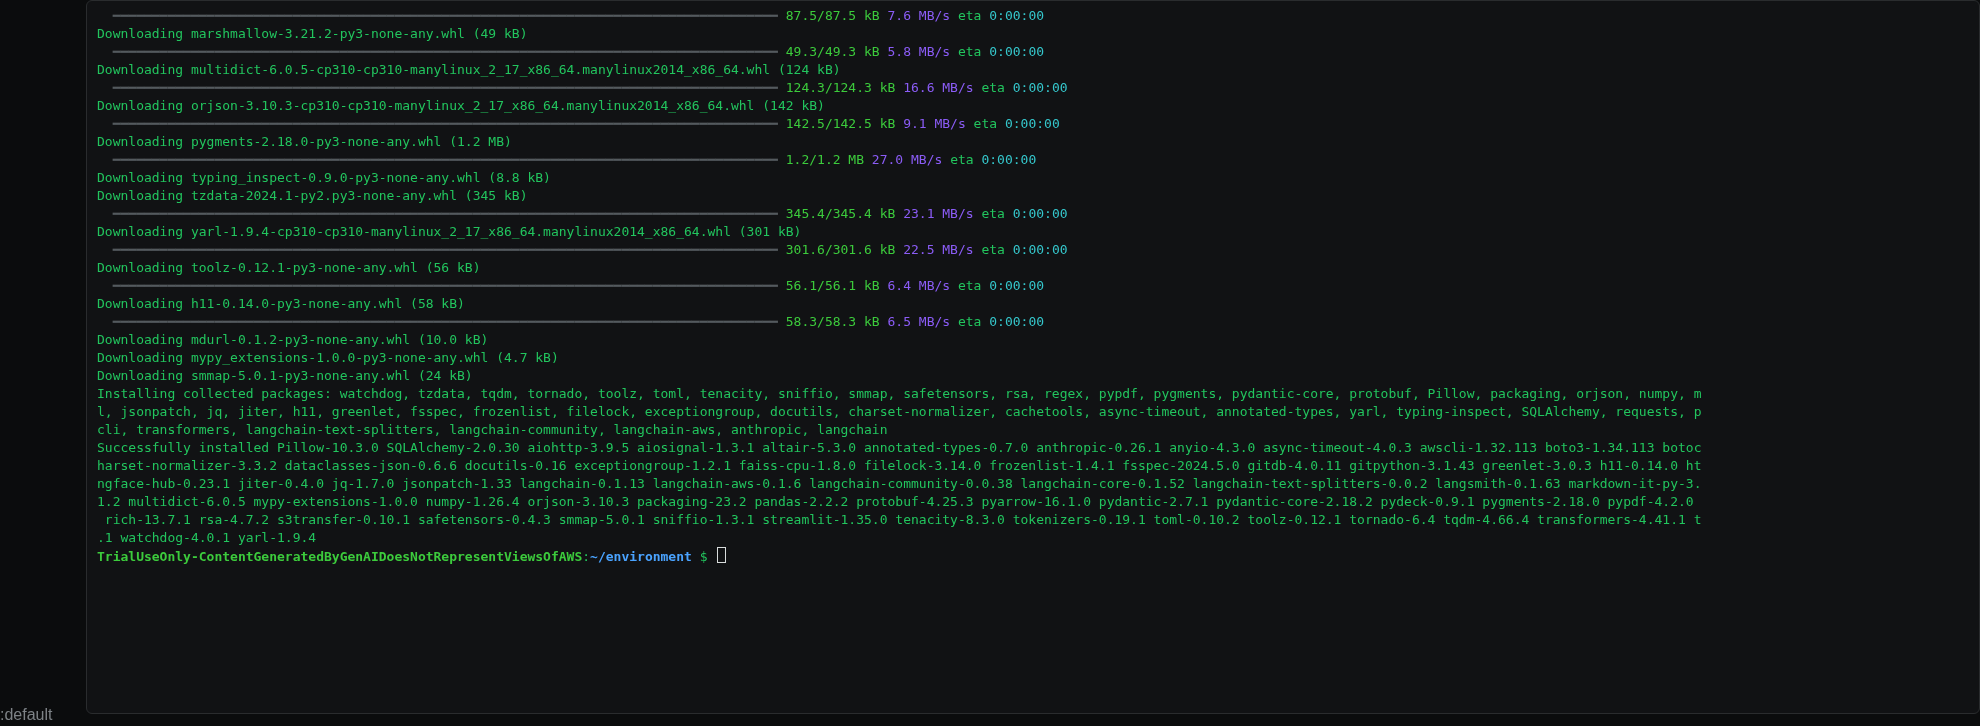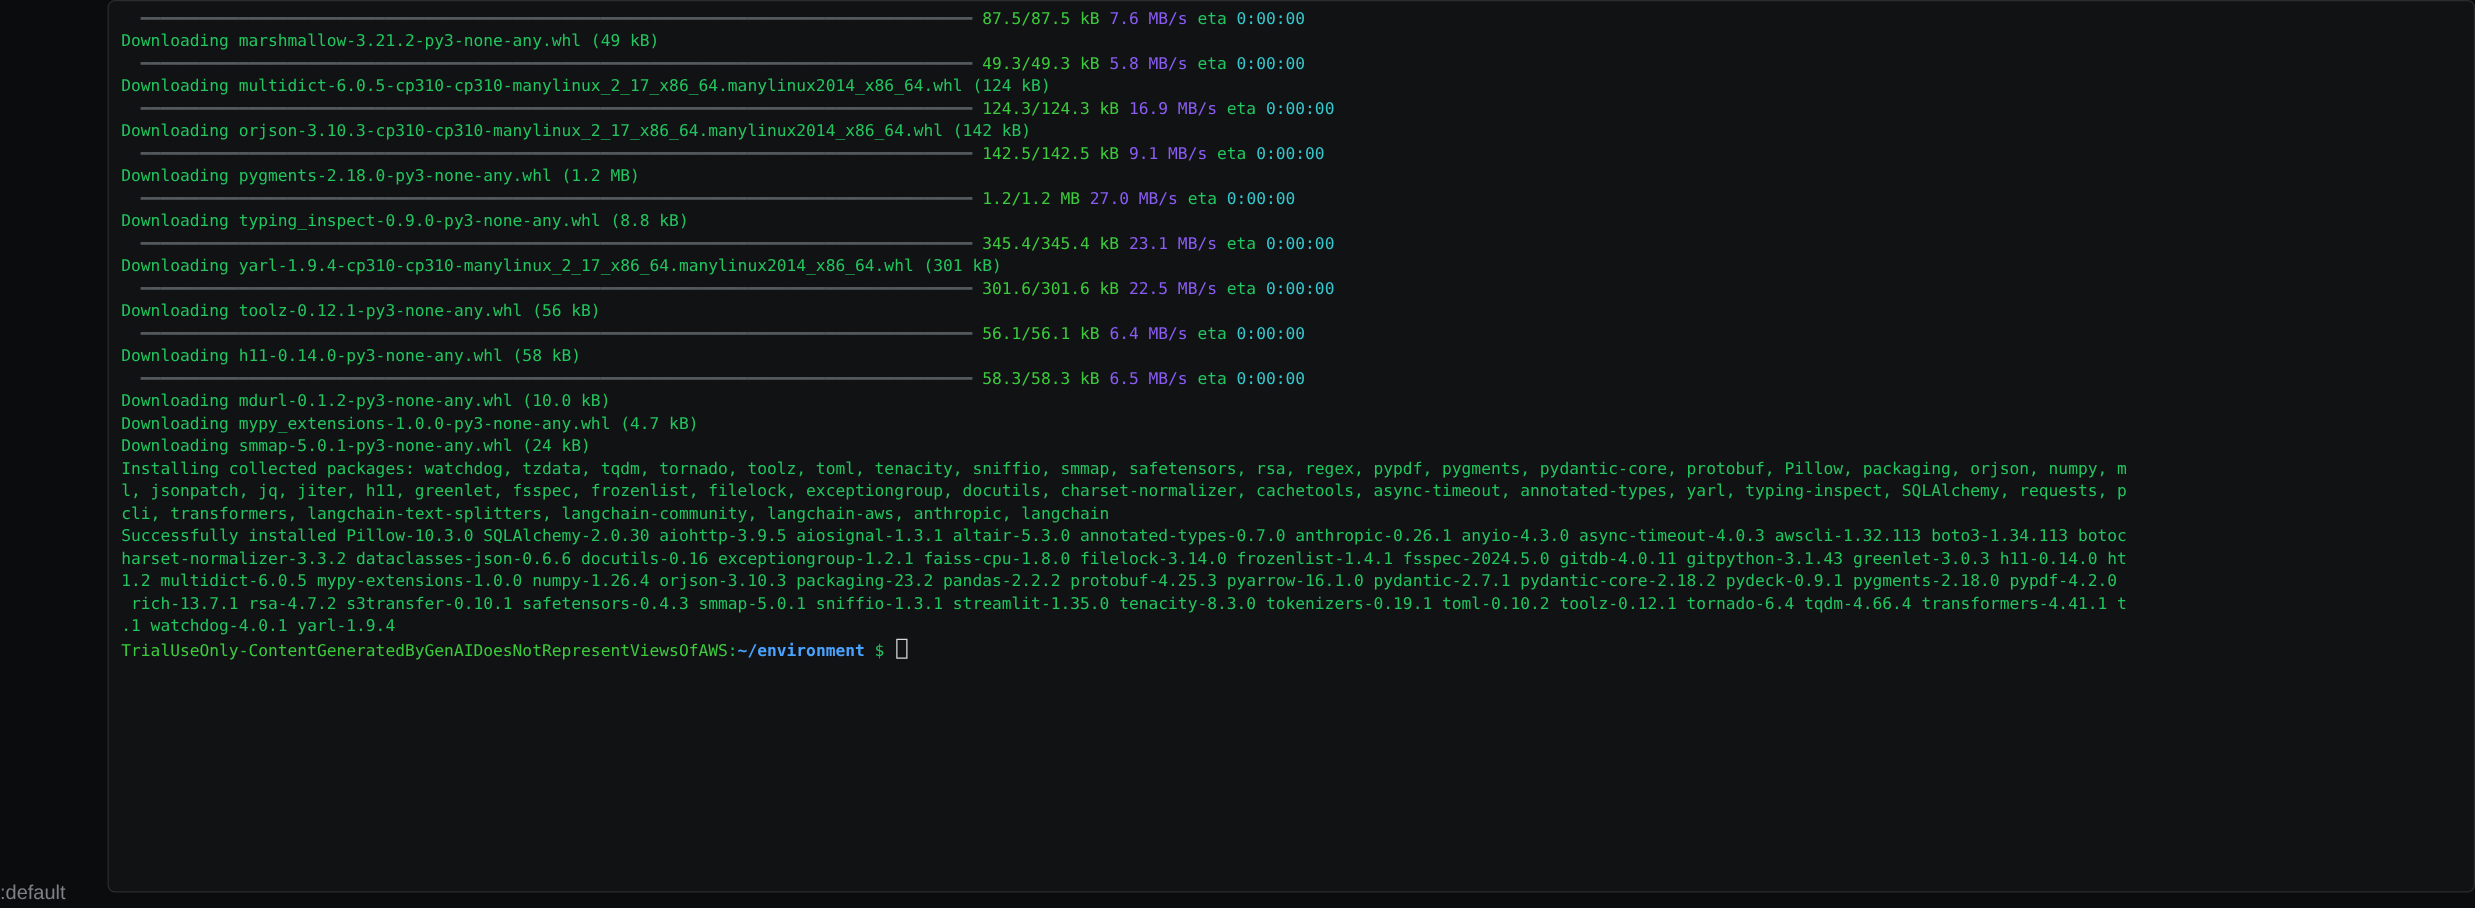--- a/index.html
+++ b/index.html
@@ -29,21 +29,21 @@
   }
   .scroll-area {
     padding-left: 10px;
   }
   .line { white-space: pre; }
   .bar {
     color: #545a5e;
     letter-spacing: 0px;
   }
   .green  { color: #3ccb3c; }
-  .green-b { color: #3ccb3c; font-weight: normal; }
+  .green-b { color: #3ccb3c; font-weight: bold; }
   .red    { color: #8b5cf6; }
   .cyan   { color: #35c7cc; }
   .blue   { color: #4aa3ff; font-weight: bold; }
   .white  { color: #22c55e; }
   .wrap  { white-space: pre; }
   .cursor {
     display: inline-block;
     width: 7px;
     height: 14px;
     border: 1px solid #d8dcdc;
@@ -64,29 +64,30 @@
 
 <div class="terminal">
   <div class="scroll-area">
 
     <div class="line"><span class="bar">  ━━━━━━━━━━━━━━━━━━━━━━━━━━━━━━━━━━━━━━━━━━━━━━━━━━━━━━━━━━━━━━━━━━━━━━━━━━━━━━━━━━━━━ </span><span class="green">87.5/87.5 kB</span> <span class="red">7.6 MB/s</span><span class="white"> eta </span><span class="cyan">0:00:00</span></div>
 
     <div class="line white">Downloading marshmallow-3.21.2-py3-none-any.whl (49 kB)</div>
     <div class="line"><span class="bar">  ━━━━━━━━━━━━━━━━━━━━━━━━━━━━━━━━━━━━━━━━━━━━━━━━━━━━━━━━━━━━━━━━━━━━━━━━━━━━━━━━━━━━━ </span><span class="green">49.3/49.3 kB</span> <span class="red">5.8 MB/s</span><span class="white"> eta </span><span class="cyan">0:00:00</span></div>
 
     <div class="line white">Downloading multidict-6.0.5-cp310-cp310-manylinux_2_17_x86_64.manylinux2014_x86_64.whl (124 kB)</div>
-    <div class="line"><span class="bar">  ━━━━━━━━━━━━━━━━━━━━━━━━━━━━━━━━━━━━━━━━━━━━━━━━━━━━━━━━━━━━━━━━━━━━━━━━━━━━━━━━━━━━━ </span><span class="green">124.3/124.3 kB</span> <span class="red">16.9 MB/s</span><span class="white"> eta </span><span class="cyan">0:00:00</span></div>
+    <div class="line"><span class="bar">  ━━━━━━━━━━━━━━━━━━━━━━━━━━━━━━━━━━━━━━━━━━━━━━━━━━━━━━━━━━━━━━━━━━━━━━━━━━━━━━━━━━━━━ </span><span class="green">124.3/124.3 kB</span> <span class="red">16.6 MB/s</span><span class="white"> eta </span><span class="cyan">0:00:00</span></div>
 
     <div class="line white">Downloading orjson-3.10.3-cp310-cp310-manylinux_2_17_x86_64.manylinux2014_x86_64.whl (142 kB)</div>
     <div class="line"><span class="bar">  ━━━━━━━━━━━━━━━━━━━━━━━━━━━━━━━━━━━━━━━━━━━━━━━━━━━━━━━━━━━━━━━━━━━━━━━━━━━━━━━━━━━━━ </span><span class="green">142.5/142.5 kB</span> <span class="red">9.1 MB/s</span><span class="white"> eta </span><span class="cyan">0:00:00</span></div>
 
     <div class="line white">Downloading pygments-2.18.0-py3-none-any.whl (1.2 MB)</div>
     <div class="line"><span class="bar">  ━━━━━━━━━━━━━━━━━━━━━━━━━━━━━━━━━━━━━━━━━━━━━━━━━━━━━━━━━━━━━━━━━━━━━━━━━━━━━━━━━━━━━ </span><span class="green">1.2/1.2 MB</span> <span class="red">27.0 MB/s</span><span class="white"> eta </span><span class="cyan">0:00:00</span></div>
 
     <div class="line white">Downloading typing_inspect-0.9.0-py3-none-any.whl (8.8 kB)</div>
+    <div class="line white">Downloading tzdata-2024.1-py2.py3-none-any.whl (345 kB)</div>
     <div class="line"><span class="bar">  ━━━━━━━━━━━━━━━━━━━━━━━━━━━━━━━━━━━━━━━━━━━━━━━━━━━━━━━━━━━━━━━━━━━━━━━━━━━━━━━━━━━━━ </span><span class="green">345.4/345.4 kB</span> <span class="red">23.1 MB/s</span><span class="white"> eta </span><span class="cyan">0:00:00</span></div>
 
     <div class="line white">Downloading yarl-1.9.4-cp310-cp310-manylinux_2_17_x86_64.manylinux2014_x86_64.whl (301 kB)</div>
     <div class="line"><span class="bar">  ━━━━━━━━━━━━━━━━━━━━━━━━━━━━━━━━━━━━━━━━━━━━━━━━━━━━━━━━━━━━━━━━━━━━━━━━━━━━━━━━━━━━━ </span><span class="green">301.6/301.6 kB</span> <span class="red">22.5 MB/s</span><span class="white"> eta </span><span class="cyan">0:00:00</span></div>
 
     <div class="line white">Downloading toolz-0.12.1-py3-none-any.whl (56 kB)</div>
     <div class="line"><span class="bar">  ━━━━━━━━━━━━━━━━━━━━━━━━━━━━━━━━━━━━━━━━━━━━━━━━━━━━━━━━━━━━━━━━━━━━━━━━━━━━━━━━━━━━━ </span><span class="green">56.1/56.1 kB</span> <span class="red">6.4 MB/s</span><span class="white"> eta </span><span class="cyan">0:00:00</span></div>
 
     <div class="line white">Downloading h11-0.14.0-py3-none-any.whl (58 kB)</div>
     <div class="line"><span class="bar">  ━━━━━━━━━━━━━━━━━━━━━━━━━━━━━━━━━━━━━━━━━━━━━━━━━━━━━━━━━━━━━━━━━━━━━━━━━━━━━━━━━━━━━ </span><span class="green">58.3/58.3 kB</span> <span class="red">6.5 MB/s</span><span class="white"> eta </span><span class="cyan">0:00:00</span></div>
@@ -94,20 +95,21 @@
     <div class="line white">Downloading mdurl-0.1.2-py3-none-any.whl (10.0 kB)</div>
     <div class="line white">Downloading mypy_extensions-1.0.0-py3-none-any.whl (4.7 kB)</div>
     <div class="line white">Downloading smmap-5.0.1-py3-none-any.whl (24 kB)</div>
 
     <div class="line wrap white">Installing collected packages: watchdog, tzdata, tqdm, tornado, toolz, toml, tenacity, sniffio, smmap, safetensors, rsa, regex, pypdf, pygments, pydantic-core, protobuf, Pillow, packaging, orjson, numpy, m</div>
     <div class="line wrap white">l, jsonpatch, jq, jiter, h11, greenlet, fsspec, frozenlist, filelock, exceptiongroup, docutils, charset-normalizer, cachetools, async-timeout, annotated-types, yarl, typing-inspect, SQLAlchemy, requests, p</div>
     <div class="line wrap white">cli, transformers, langchain-text-splitters, langchain-community, langchain-aws, anthropic, langchain</div>
 
     <div class="line wrap white">Successfully installed Pillow-10.3.0 SQLAlchemy-2.0.30 aiohttp-3.9.5 aiosignal-1.3.1 altair-5.3.0 annotated-types-0.7.0 anthropic-0.26.1 anyio-4.3.0 async-timeout-4.0.3 awscli-1.32.113 boto3-1.34.113 botoc</div>
     <div class="line wrap white">harset-normalizer-3.3.2 dataclasses-json-0.6.6 docutils-0.16 exceptiongroup-1.2.1 faiss-cpu-1.8.0 filelock-3.14.0 frozenlist-1.4.1 fsspec-2024.5.0 gitdb-4.0.11 gitpython-3.1.43 greenlet-3.0.3 h11-0.14.0 ht</div>
+    <div class="line wrap white">ngface-hub-0.23.1 jiter-0.4.0 jq-1.7.0 jsonpatch-1.33 langchain-0.1.13 langchain-aws-0.1.6 langchain-community-0.0.38 langchain-core-0.1.52 langchain-text-splitters-0.0.2 langsmith-0.1.63 markdown-it-py-3.</div>
     <div class="line wrap white">1.2 multidict-6.0.5 mypy-extensions-1.0.0 numpy-1.26.4 orjson-3.10.3 packaging-23.2 pandas-2.2.2 protobuf-4.25.3 pyarrow-16.1.0 pydantic-2.7.1 pydantic-core-2.18.2 pydeck-0.9.1 pygments-2.18.0 pypdf-4.2.0</div>
     <div class="line wrap white"> rich-13.7.1 rsa-4.7.2 s3transfer-0.10.1 safetensors-0.4.3 smmap-5.0.1 sniffio-1.3.1 streamlit-1.35.0 tenacity-8.3.0 tokenizers-0.19.1 toml-0.10.2 toolz-0.12.1 tornado-6.4 tqdm-4.66.4 transformers-4.41.1 t</div>
     <div class="line wrap white">.1 watchdog-4.0.1 yarl-1.9.4</div>
 
     <div class="line"><span class="green-b">TrialUseOnly-ContentGeneratedByGenAIDoesNotRepresentViewsOfAWS</span><span class="white">:</span><span class="blue">~/environment</span><span class="white"> $ </span><span class="cursor"></span></div>
 
   </div>
 </div>
 
 <span class="bottom-left">:default</span>

